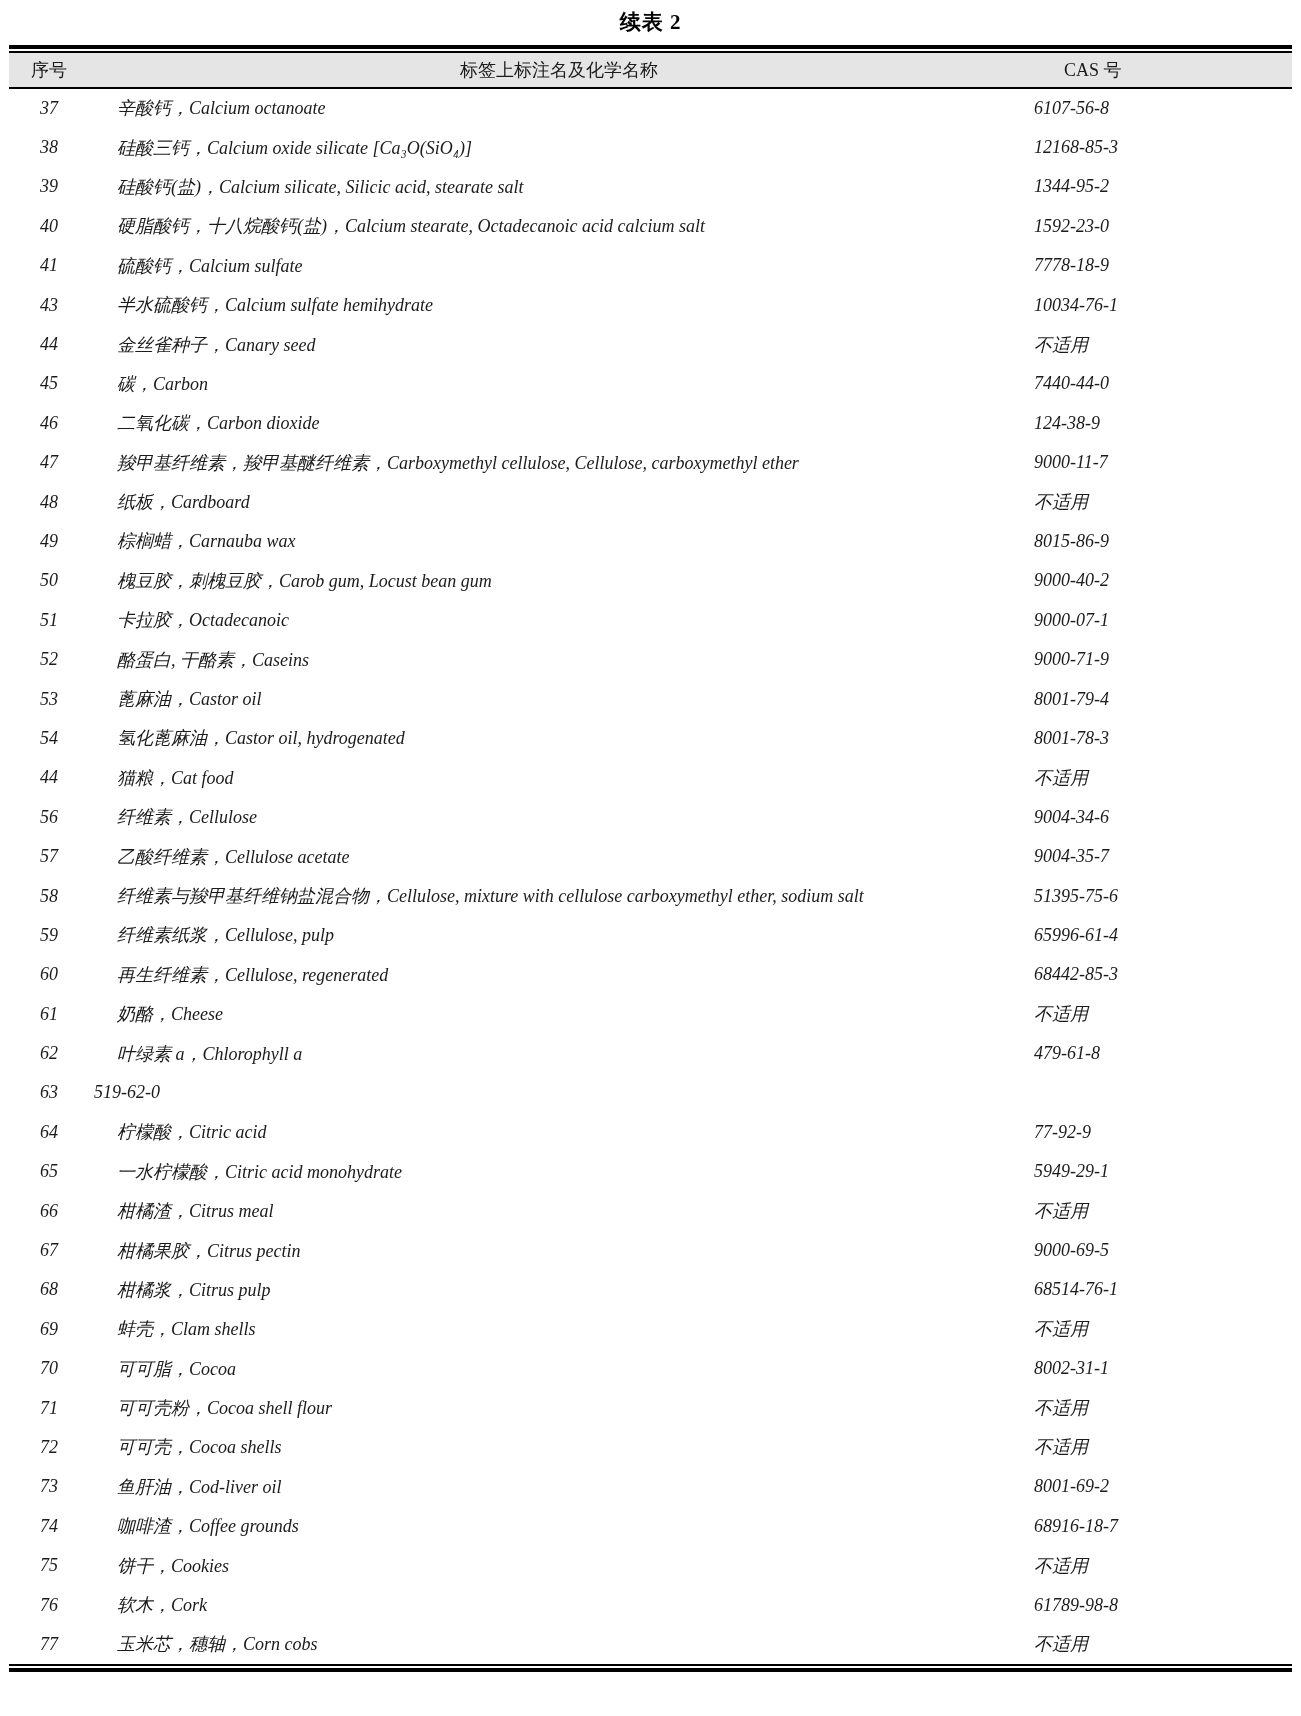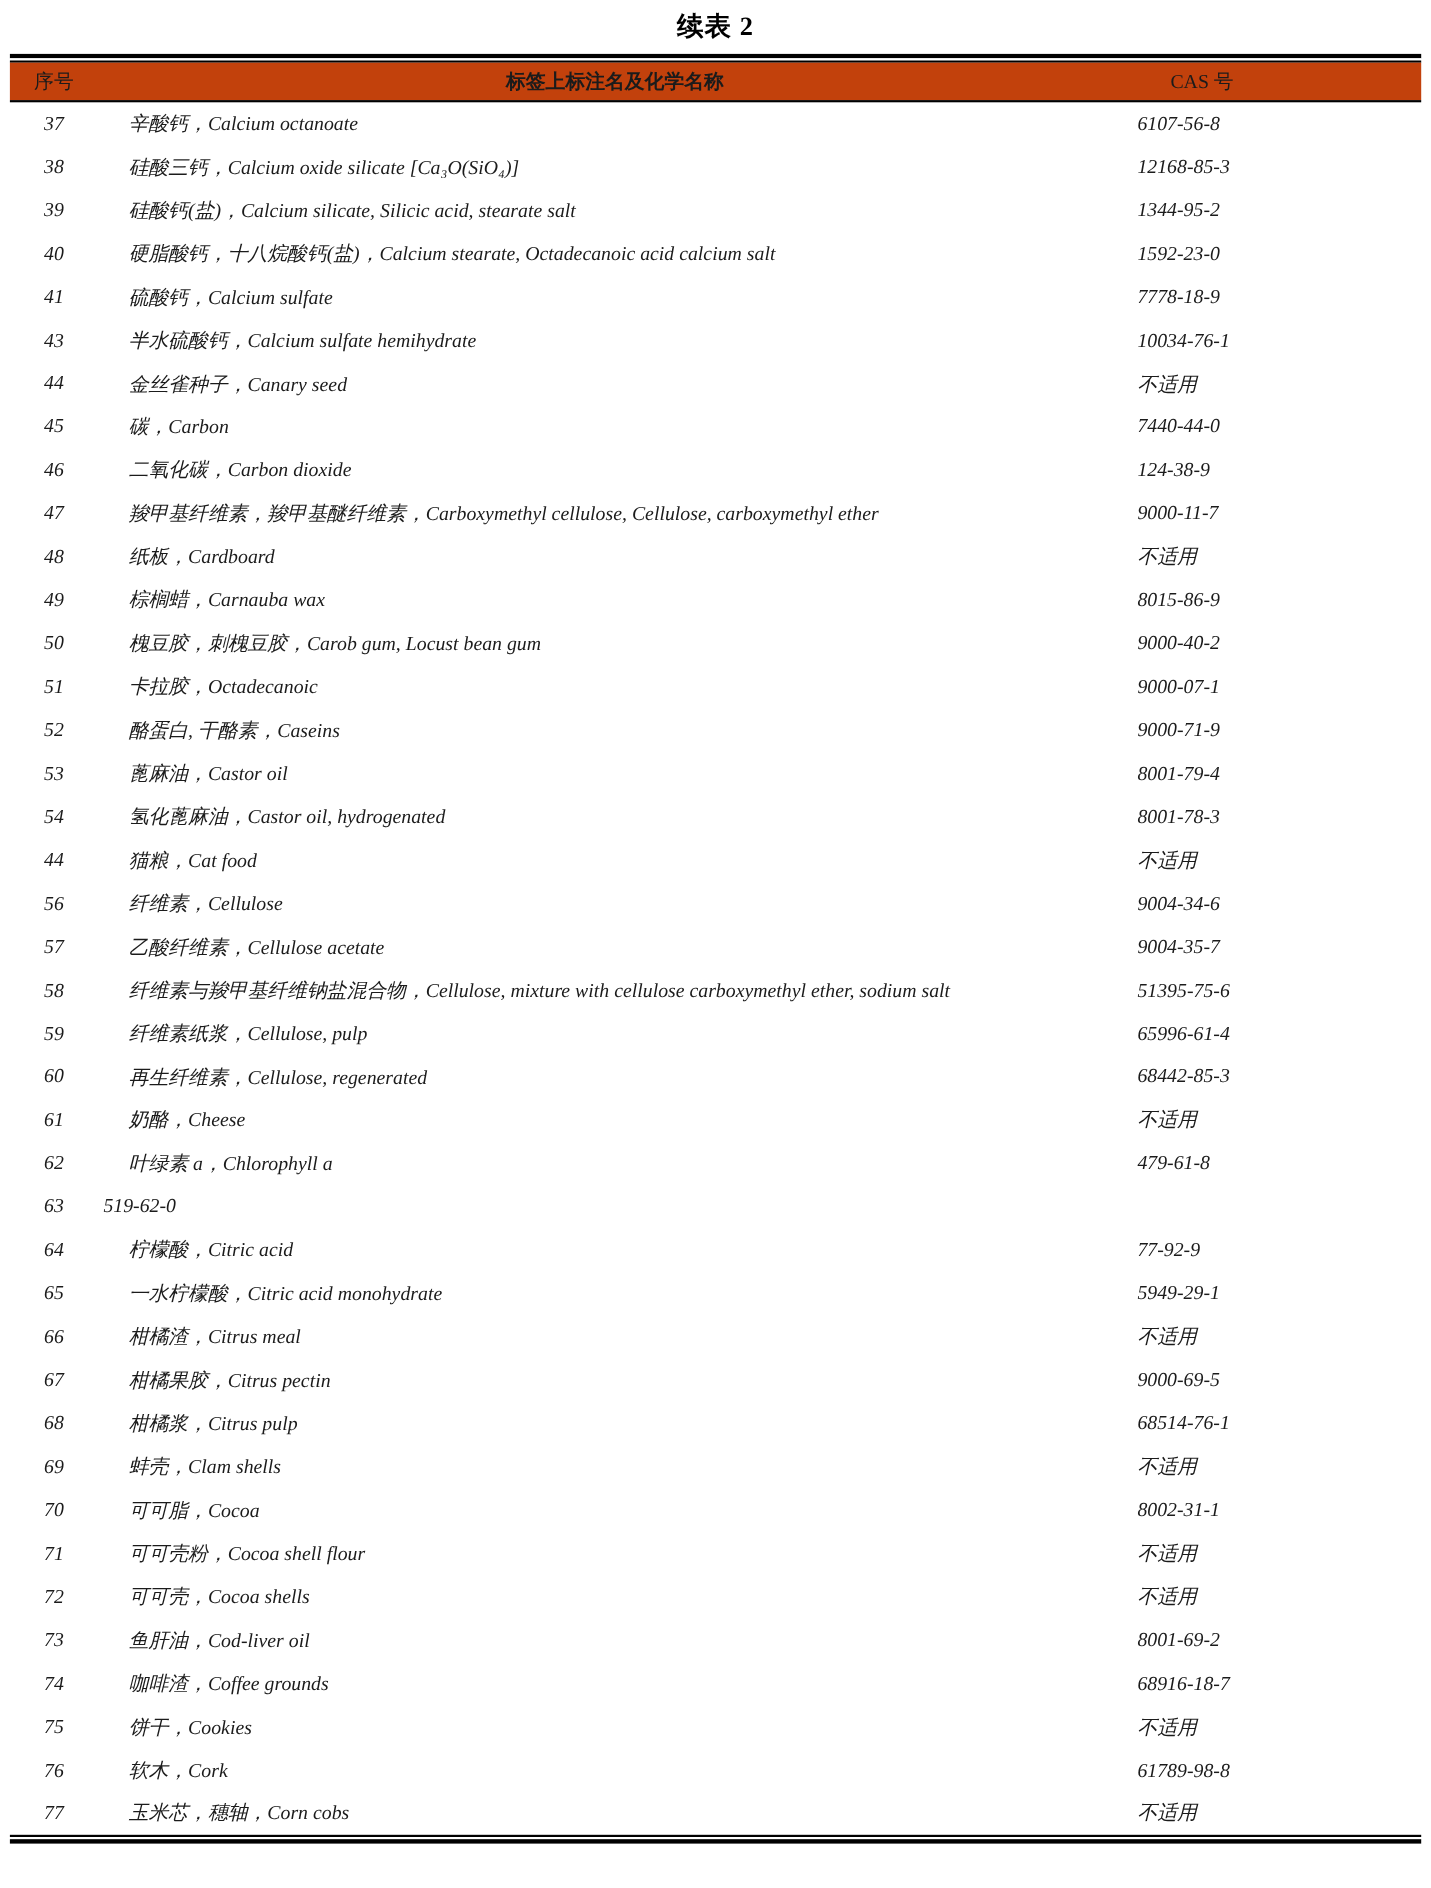--- a/index.html
+++ b/index.html
@@ -7,40 +7,40 @@
   body {
     width: 1301px;
     height: 1716px;
     font-family: "Liberation Serif", "DejaVu Serif", serif;
     color: #1b1b1b;
     overflow: hidden;
   }
   .page { padding: 5px 9px 0 9px; }
   .title {
     text-align: center;
-    font-size: 24px;
+    font-size: 21px;
     font-weight: bold;
     padding: 3px 0 9px 0;
     letter-spacing: 1px;
     color: #000000;
   }
   .rule-thick { height: 4px; background: #000000; }
   .rule-med   { height: 2px; background: #000000; }
   .rule-thin  { height: 1.5px; background: #000000; }
   .rule-gap   { height: 2px; background: #ffffff; }
   .thead {
     display: grid;
     grid-template-columns: 80px 1fr 263px;
     align-items: center;
     height: 34px;
     font-size: 18px;
     background: #cee8f5;
   }
   .th-no   { text-align: center; }
-  .th-name { text-align: center; font-weight: bold; }
+  .th-name { text-align: center; }
   .th-cas  { padding-left: 35px; }
   .tbody { }
   .row {
     display: grid;
     grid-template-columns: 80px 1fr 263px;
     align-items: center;
     height: 39.4px;
     font-size: 18px;
     font-style: italic;
   }
@@ -52,21 +52,21 @@
 <body>
 
 <div class="page">
 
   <div class="title">续表 2</div>
 
   <div class="rule-thick"></div>
   <div class="rule-gap"></div>
   <div class="rule-thin"></div>
 
-  <div class="thead" style="background: #c2410c;">
+  <div class="thead" style="background: #e5e5e5;">
     <div class="th-no">序号</div>
     <div class="th-name">标签上标注名及化学名称</div>
     <div class="th-cas">CAS 号</div>
   </div>
 
   <div class="rule-med"></div>
 
   <div class="tbody" id="tbody">
   <div class="row">
     <div class="cell-no">37</div>

